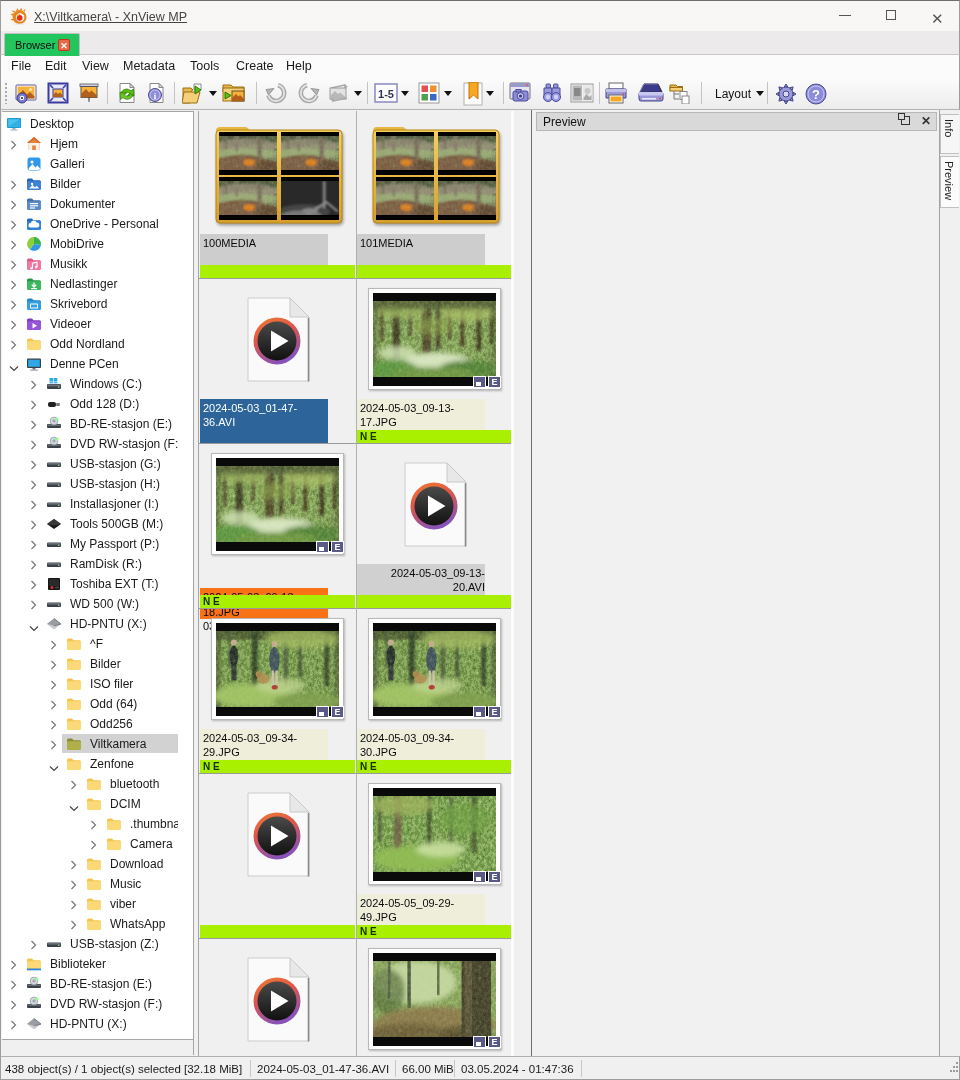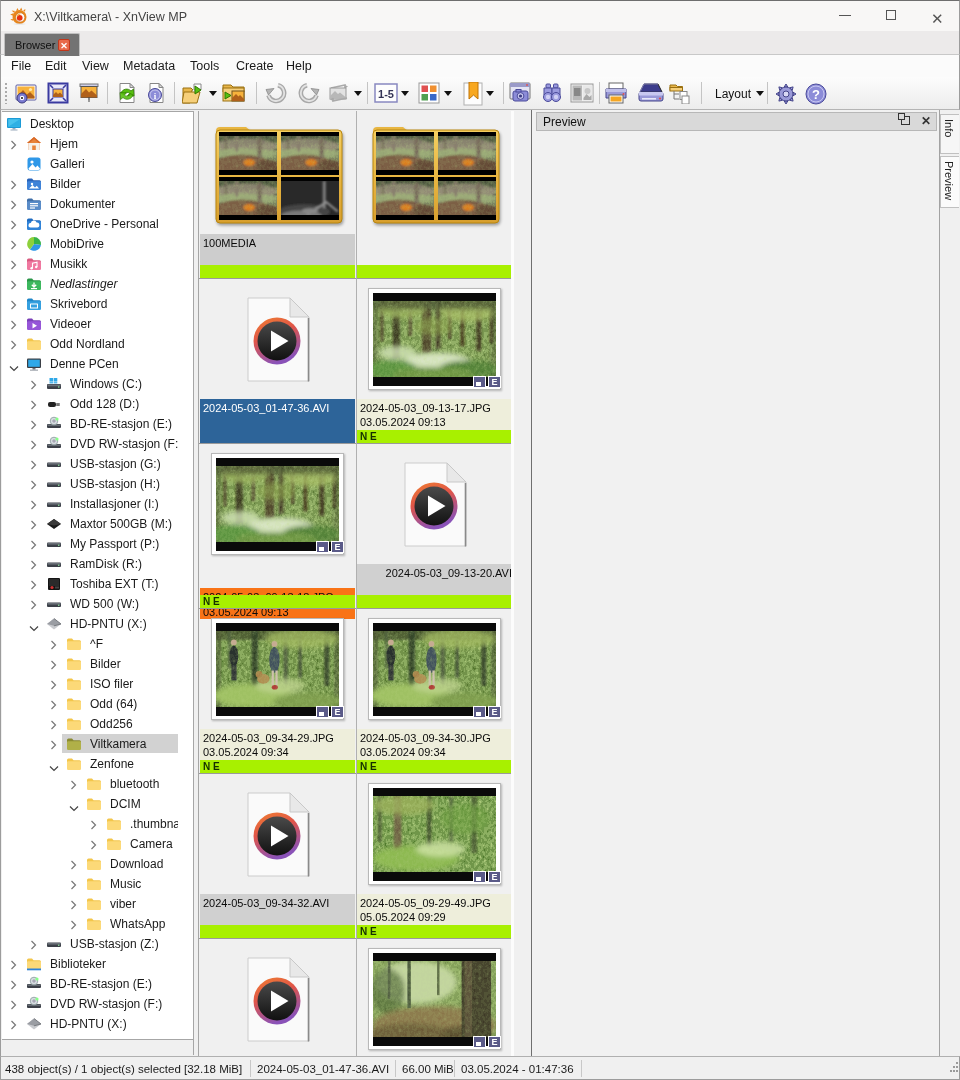--- a/index.html
+++ b/index.html
@@ -1,45 +1,45 @@
 <!DOCTYPE html>
 <html><head><meta charset="utf-8"><title>XnView MP</title>
 <style>
 *{margin:0;padding:0;box-sizing:border-box;}
 html,body{width:960px;height:1080px;overflow:hidden;}
 body{font-family:"Liberation Sans",sans-serif;background:#f0f0f0;position:relative;}
 .abs{position:absolute;}
 
 #titlebar{left:0;top:0;width:960px;height:31px;background:#f8f7f6;border-top:1px solid #6e6e6e;border-left:1px solid #9c9c9c;border-right:1px solid #9c9c9c;}
-#title-text{left:33px;top:9px;font-size:12.5px;color:#444;}
+#title-text{left:33px;top:9px;font-size:12.5px;color:#444;text-decoration:underline;}
 .winbtn{top:9px;color:#555;}
 
 #tabstrip{left:0;top:31px;width:960px;height:24px;background:#eceaea;border-left:1px solid #9c9c9c;border-right:1px solid #9c9c9c;border-bottom:1px solid #c8c8c8;}
-#tab1{left:3px;top:2px;width:76px;height:23px;background:#737373;border:1px solid #c0c0c0;border-bottom:none;border-radius:2px 2px 0 0;z-index:3;}
+#tab1{left:3px;top:2px;width:76px;height:23px;background:#22c55e;border:1px solid #c0c0c0;border-bottom:none;border-radius:2px 2px 0 0;z-index:3;}
 #tab1 span{position:absolute;left:10px;top:5px;font-size:11px;color:#111;}
 
 #menubar{left:0;top:55px;width:960px;height:22px;background:#fbfbfb;border-left:1px solid #9c9c9c;border-right:1px solid #9c9c9c;}
 .menu{position:absolute;top:4px;font-size:12.5px;color:#1a1a1a;}
 
 #toolbar{left:0;top:77px;width:960px;height:33px;background:linear-gradient(#fcfcfc,#ececec);border-left:1px solid #9c9c9c;border-right:1px solid #9c9c9c;border-bottom:1px solid #b4b4b4;}
 .tsep{position:absolute;top:5px;width:1px;height:22px;background:#c4c4c4;}
 .tbi{position:absolute;top:5px;}
 .dd{position:absolute;top:14px;width:0;height:0;border-left:4px solid transparent;border-right:4px solid transparent;border-top:5px solid #111;}
 
 #main{left:0;top:110px;width:960px;height:946px;border-left:1px solid #9c9c9c;border-right:1px solid #9c9c9c;background:#f0f0f0;}
 #tree{left:1px;top:1px;width:192px;height:929px;background:#fff;border:1px solid #a6a6a6;border-left:none;overflow:hidden;}
 .trow{position:absolute;height:20px;font-size:12px;color:#1a1a1a;white-space:nowrap;}
 .trow .lbl{position:absolute;top:3px;}
 .ticon{position:absolute;top:2px;width:16px;height:16px;}
 #treehsb{left:1px;top:930px;width:192px;height:15px;background:#f0f0f0;border-right:1px solid #a6a6a6;}
 
 #browser{left:197px;top:1px;width:317px;height:945px;background:#f0f0f0;border-left:1px solid #a6a6a6;overflow:hidden;}
 .vsep{position:absolute;width:1px;background:#b0b0b0;}
 .rowsep{position:absolute;height:1px;background:#9a9a9a;left:0;width:313px;}
-.cell-label{position:absolute;width:155px;font-size:11px;color:#0a0a0a;line-height:14.5px;padding:2px 0 0 3px;}
+.cell-label{position:absolute;width:128px;font-size:11px;color:#0a0a0a;line-height:14.5px;padding:2px 0 0 3px;}
 .greenbar{position:absolute;width:155px;height:13px;background:#a8f000;font-size:10px;font-weight:bold;color:#143000;padding-left:3px;line-height:13px;}
 #scrollgap{left:513px;top:1px;width:17px;height:945px;background:#f0f0f0;}
 #pdiv{left:530px;top:0px;width:1px;height:946px;background:#6f6f6f;}
 
 #preview{left:531px;top:0px;width:407px;height:946px;background:#f1f1f1;}
 #pvhead{position:absolute;left:4px;top:2px;width:401px;height:19px;background:#d9d9d9;border:1px solid #b7b7b7;}
 #pvhead span{position:absolute;left:6px;top:2px;font-size:12px;color:#111;}
 #sidetabs{left:938px;top:0px;width:21px;height:946px;background:#f0f0f0;}
 .vtab{position:absolute;left:1px;width:19px;background:#f6f6f6;border:1px solid #c0c0c0;border-right:none;}
 .vtab span{position:absolute;left:2px;top:4px;font-size:11px;color:#222;writing-mode:vertical-rl;}
@@ -389,21 +389,21 @@
       <div class="trow" style="left:0;top:162px;width:192px;">
         <span class="abs" style="left:8px;top:5px;"><svg width="7" height="10">
             <polyline points="1.5,1 5.5,5 1.5,9" fill="none" stroke="#777" stroke-width="1.2"></polyline>
           </svg></span>
         <span class="ticon" style="left:24px;"><svg width="16" height="16" viewBox="0 0 16 16" style="">
             <path d="M1 4 q0-1.5 1.5-1.5 h3.5 l1.5 1.7 h6 q1.5 0 1.5 1.5 v0.8 h-14 z" fill="#2a9648"></path>
             <rect x="1" y="5.2" width="14" height="8.8" rx="1.2" fill="#3cb85e"></rect>
             <path d="M8 6.5 v4 M5.8 8.8 L8 11 l2.2-2.2" stroke="#fff" stroke-width="1.3" fill="none"></path>
             <rect x="5" y="12" width="6" height="1.2" fill="#fff"></rect>
           </svg></span>
-        <span class="lbl" style="left:48px;font-style:italic;">Nedlastinger</span>
+        <span class="lbl" style="left:48px;">Nedlastinger</span>
       </div>
       <div class="trow" style="left:0;top:182px;width:192px;">
         <span class="abs" style="left:8px;top:5px;"><svg width="7" height="10">
             <polyline points="1.5,1 5.5,5 1.5,9" fill="none" stroke="#777" stroke-width="1.2"></polyline>
           </svg></span>
         <span class="ticon" style="left:24px;"><svg width="16" height="16" viewBox="0 0 16 16" style="">
             <path d="M1 4 q0-1.5 1.5-1.5 h3.5 l1.5 1.7 h6 q1.5 0 1.5 1.5 v0.8 h-14 z" fill="#1f86c8"></path>
             <rect x="1" y="5.2" width="14" height="8.8" rx="1.2" fill="#35a0e0"></rect>
             <rect x="4" y="7.5" width="8" height="5" rx="0.6" fill="#fff"></rect>
             <rect x="5" y="8.5" width="6" height="3" fill="#35a0e0"></rect>
@@ -534,21 +534,21 @@
         <span class="lbl" style="left:68px;">Installasjoner (I:)</span>
       </div>
       <div class="trow" style="left:0;top:402px;width:192px;">
         <span class="abs" style="left:28px;top:5px;"><svg width="7" height="10">
             <polyline points="1.5,1 5.5,5 1.5,9" fill="none" stroke="#777" stroke-width="1.2"></polyline>
           </svg></span>
         <span class="ticon" style="left:44px;"><svg width="16" height="16" viewBox="0 0 16 16" style="">
             <path d="M8 3 L15 8 L8 13 L1 8 Z" fill="#1a1a1a"></path>
             <path d="M8 3 L15 8 L8 9.5 L1 8 Z" fill="#3a3a3a"></path>
           </svg></span>
-        <span class="lbl" style="left:68px;">Maxtor 500GB (M:)</span>
+        <span class="lbl" style="left:68px;">Tools 500GB (M:)</span>
       </div>
       <div class="trow" style="left:0;top:422px;width:192px;">
         <span class="abs" style="left:28px;top:5px;"><svg width="7" height="10">
             <polyline points="1.5,1 5.5,5 1.5,9" fill="none" stroke="#777" stroke-width="1.2"></polyline>
           </svg></span>
         <span class="ticon" style="left:44px;"><svg width="16" height="16" viewBox="0 0 16 16" style="">
             <rect x="1" y="6.5" width="14" height="4.5" rx="1" fill="#3c4048"></rect>
             <rect x="1.5" y="7" width="13" height="1.6" fill="#6a7078"></rect>
             <circle cx="12.8" cy="9.3" r="0.7" fill="#9fa"></circle>
           </svg></span>
@@ -984,20 +984,21 @@
                 <ellipse cx="49.3" cy="30.6" rx="11.600000000000001" ry="6.800000000000001" fill="#5e4232"></ellipse>
                 <rect x="38.3" y="1.7" width="4.6" height="20.4" fill="#74665a"></rect>
                 <rect x="16.2" y="0" width="2.9" height="15.3" fill="#84766a"></rect>
                 <rect x="5.8" y="0" width="2.3" height="13.6" fill="#6a5e52"></rect>
                 <ellipse cx="30.16" cy="26.52" rx="5.800000000000001" ry="3.4000000000000004" fill="#e07818"></ellipse>
               </g>
               <rect width="58" height="34" filter="url(#fnoise)" opacity="0.28"></rect>
             </svg></div>
         </div>
       </div>
+      <div class="cell-label" style="left:158px;top:122.5px;height:31px;background:#cdcdcd;">101MEDIA</div>
       <div class="greenbar" style="left:158px;top:153.5px;"></div>
       <div class="rowsep" style="top:166.5px;"></div>
       <div class="abs" style="left:48.0px;top:185.5px;"><svg width="63" height="86" viewBox="0 0 63 86" style="">
           <defs>
             <linearGradient id="ring" x1="0" y1="0" x2="0.4" y2="1">
               <stop offset="0" stop-color="#f08030"></stop>
               <stop offset="0.45" stop-color="#e05548"></stop>
               <stop offset="1" stop-color="#8a52b8"></stop>
             </linearGradient>
             <linearGradient id="inner" x1="0" y1="0" x2="0" y2="1">
@@ -1217,21 +1218,20 @@
               <stop offset="1" stop-color="#111"></stop>
             </linearGradient>
           </defs>
           <path d="M1 1 h42 l19 19 v64 h-61 z" fill="#fafafa" stroke="#cccccc"></path>
           <line x1="61.5" y1="21" x2="61.5" y2="84.5" stroke="#8a8a8a" stroke-width="1.6"></line>
           <path d="M43 1 l19 19 h-19 z" fill="#e8e8e8" stroke="#c8c8c8"></path>
           <circle cx="30" cy="44" r="23.5" fill="url(#ring)"></circle>
           <circle cx="30" cy="44" r="19.5" fill="url(#inner)"></circle>
           <path d="M24 33.5 L41.5 44 L24 54.5 Z" fill="#fff"></path>
         </svg></div>
-      <div class="cell-label" style="left:1px;top:782.5px;height:31px;background:#d0d0d0;">2024-05-03_09-34-32.AVI</div>
       <div class="greenbar" style="left:1px;top:813.5px;"></div>
       <div class="abs" style="left:169px;top:671.5px;width:133px;height:102px;background:#fff;border:1px solid #b8b8b8;box-shadow:1px 1px 2px rgba(0,0,0,0.25);">
         <div class="abs" style="left:4px;top:4px;width:123px;height:93px;background:#0a0a0a;">
           <div class="abs" style="left:0;top:8px;width:123px;height:76px;overflow:hidden;"><svg width="123" height="76" viewBox="0 0 123 76" style="">
               <rect width="123" height="76" fill="#4f7a2c"></rect>
               <rect width="123" height="76" filter="url(#fnoise)" opacity="0.9"></rect>
               <g filter="url(#fblur2)">
                 <rect x="20.9" y="0" width="7.4" height="64.6" fill="#6a5a40"></rect>
                 <rect x="54.1" y="0" width="4.3" height="53.2" fill="#3a4a28"></rect>
                 <rect x="76.3" y="0" width="3.7" height="45.6" fill="#50643a"></rect>

